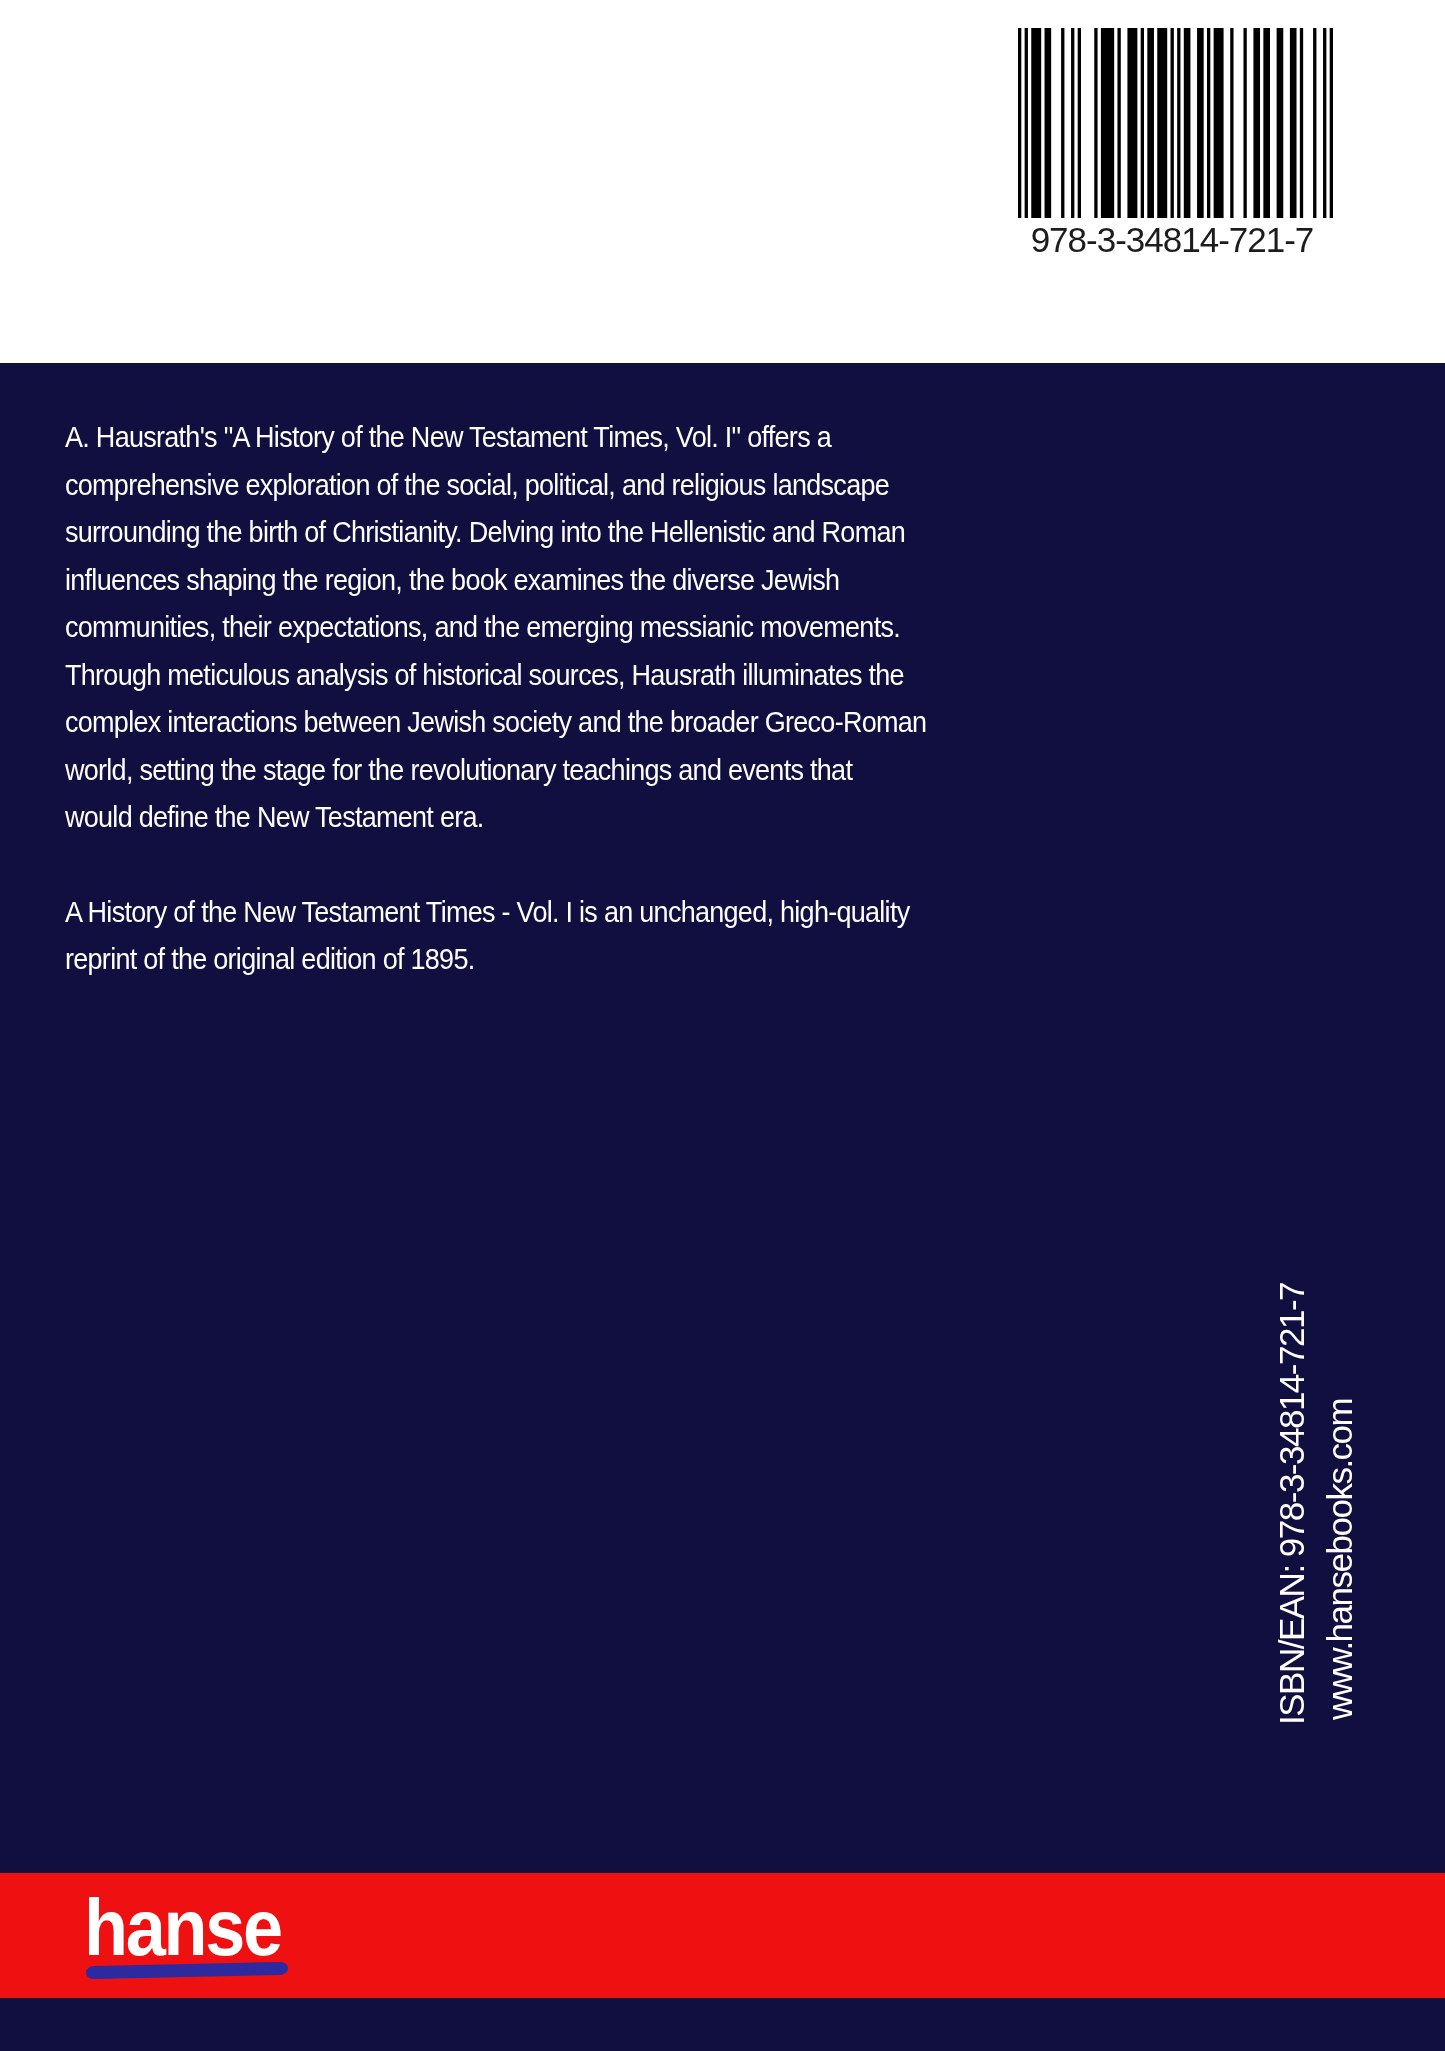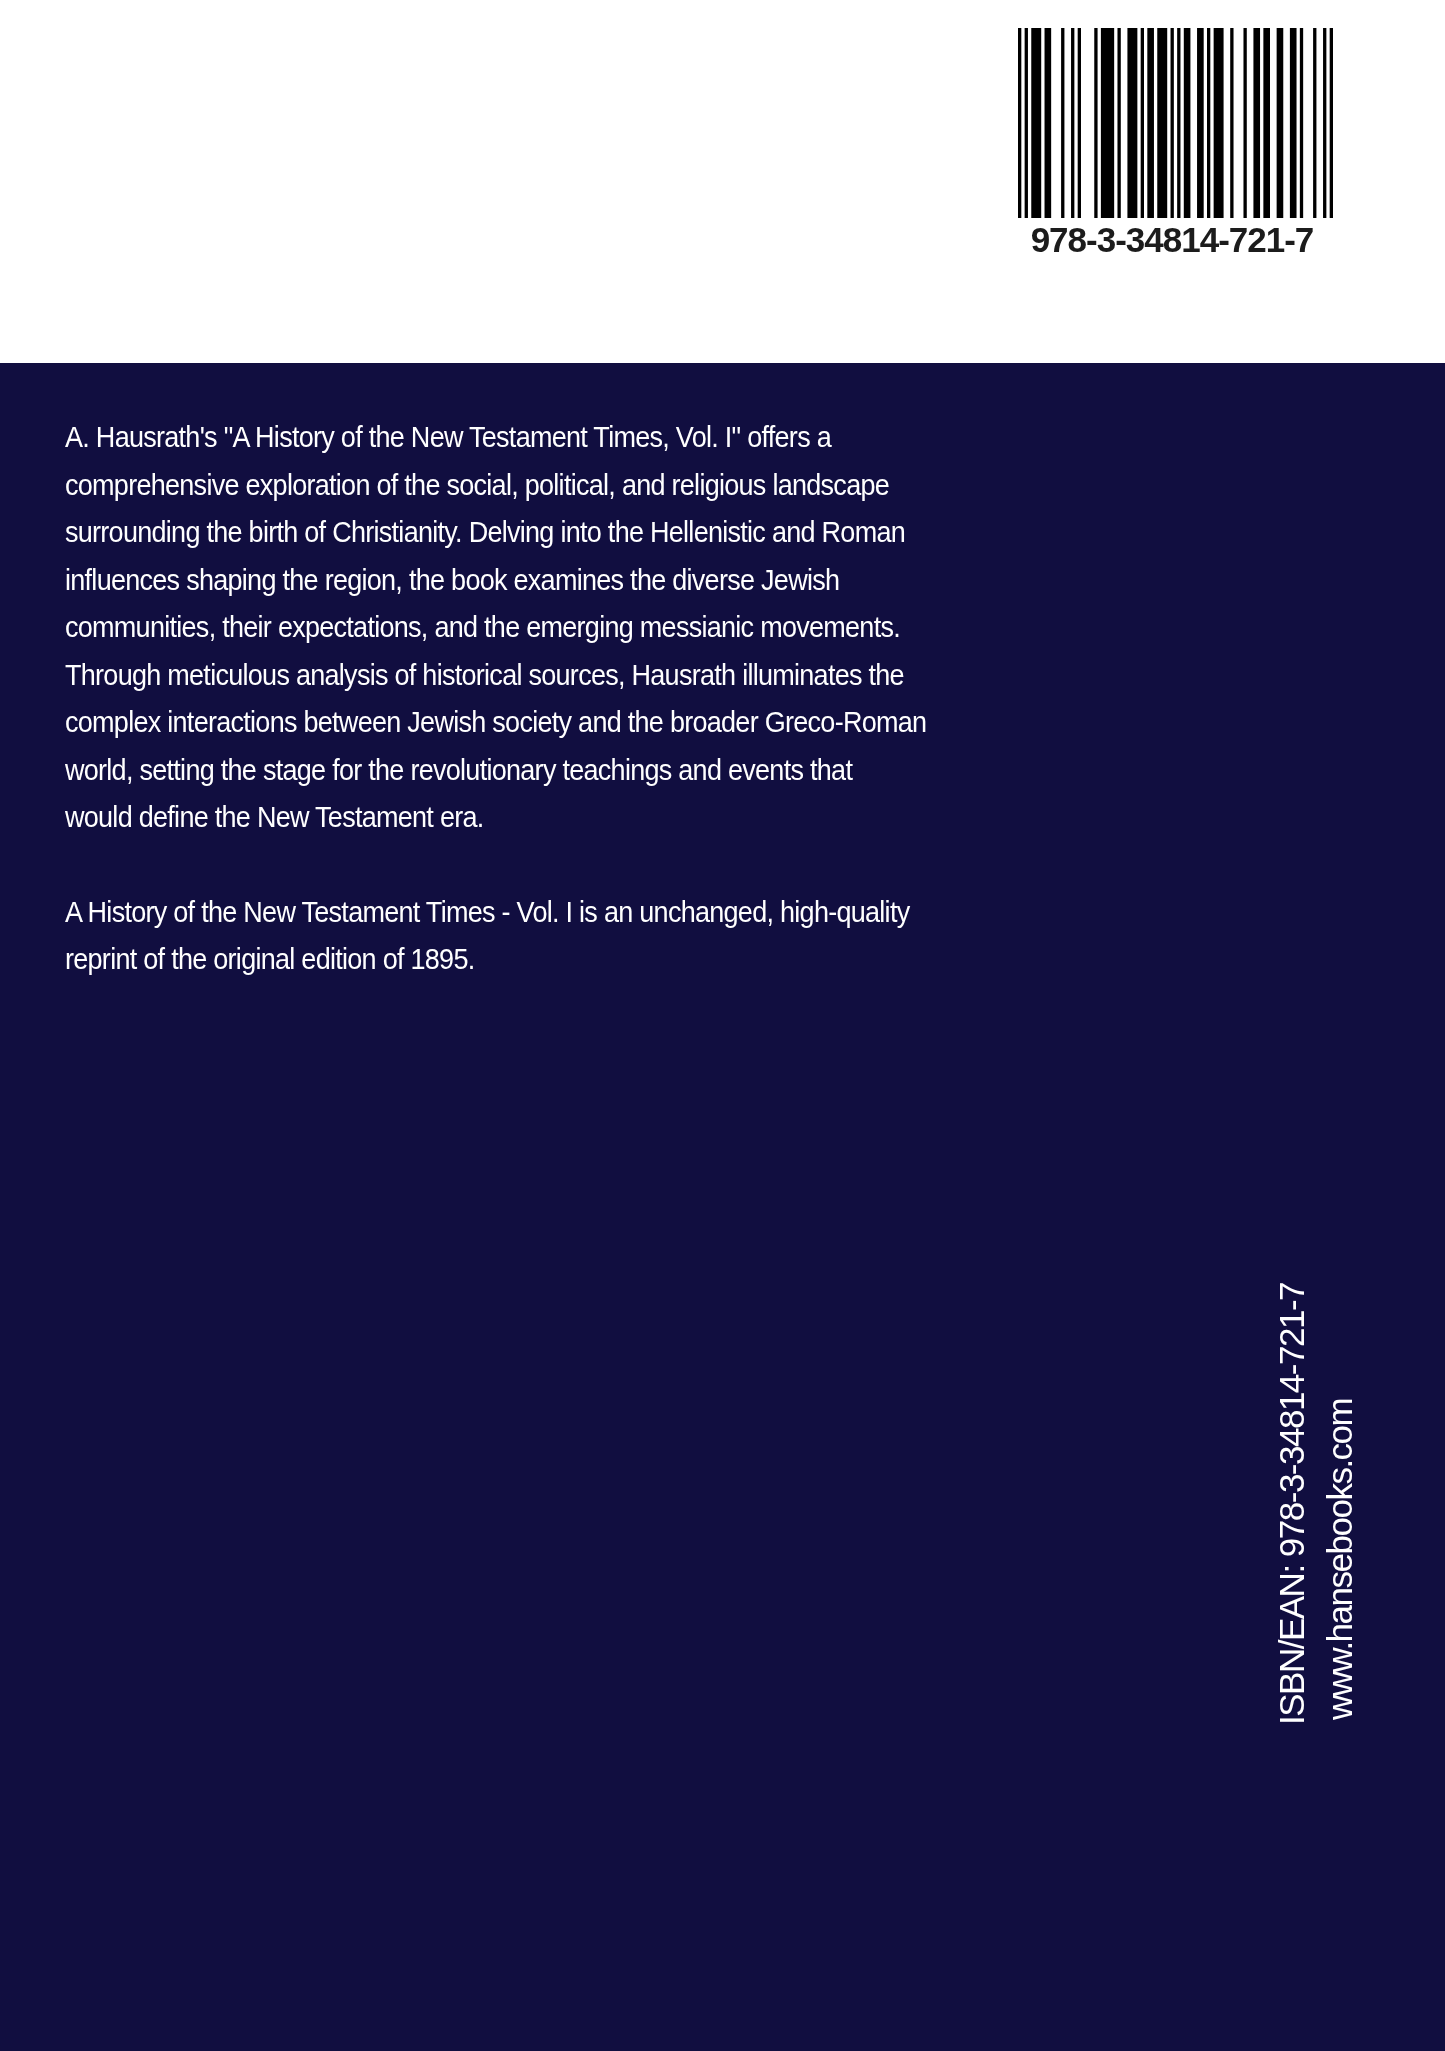--- a/index.html
+++ b/index.html
@@ -6,21 +6,21 @@
   .page{
     position:relative;width:1445px;height:2051px;overflow:hidden;
     background:#fff;font-family:"Liberation Sans",sans-serif;
   }
   
   .top-section{position:absolute;left:0;top:0;width:100%;height:363px;background:#fff;}
   .barcode-svg{position:absolute;left:1018px;top:28px;width:315px;height:190px;}
   .barcode-svg rect{fill:var(--bar-black,#000);}
   .barcode-isbn{
     position:absolute;left:1003px;top:220px;width:338px;text-align:center;
-    font-size:35px;letter-spacing:-1px;color:var(--isbn-black,#1c1c1c);font-weight:bold;
+    font-size:35px;letter-spacing:-1px;color:var(--isbn-black,#1c1c1c);
   }
   
   .navy-panel{position:absolute;left:0;top:363px;width:100%;height:1688px;background:var(--navy,#110e40);}
   .blurb{
     position:absolute;left:65px;top:50px;color:var(--text-white,#fff);
     font-size:30px;line-height:47.5px;letter-spacing:-0.8px;
   }
   .blurb .line{white-space:nowrap;transform:scaleX(0.9);transform-origin:0 50%;}
   .para-gap{height:47px;}
   
@@ -96,15 +96,19 @@
       <div class="line">world, setting the stage for the revolutionary teachings and events that</div>
       <div class="line">would define the New Testament era.</div>
       <div class="para-gap"></div>
       <div class="line">A History of the New Testament Times - Vol. I is an unchanged, high-quality</div>
       <div class="line">reprint of the original edition of 1895.</div>
     </div>
 
     <div class="vert vert-isbn">ISBN/EAN: 978-3-34814-721-7</div>
     <div class="vert vert-web">www.hansebooks.com</div>
 
+    <div class="red-band">
+      <div class="logo-text">hanse</div>
+      <div class="logo-underline"></div>
+    </div>
 
   </div>
 </div>
 
 </body></html>

